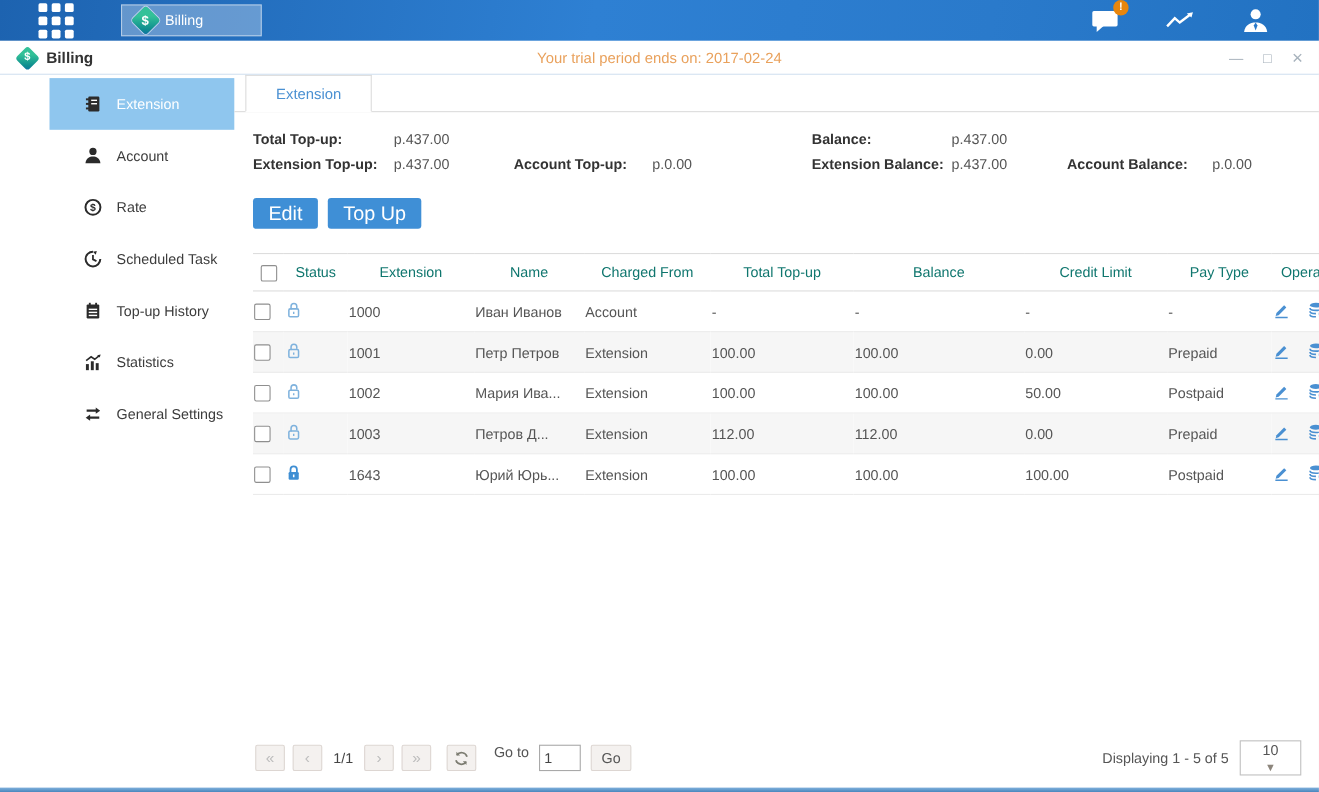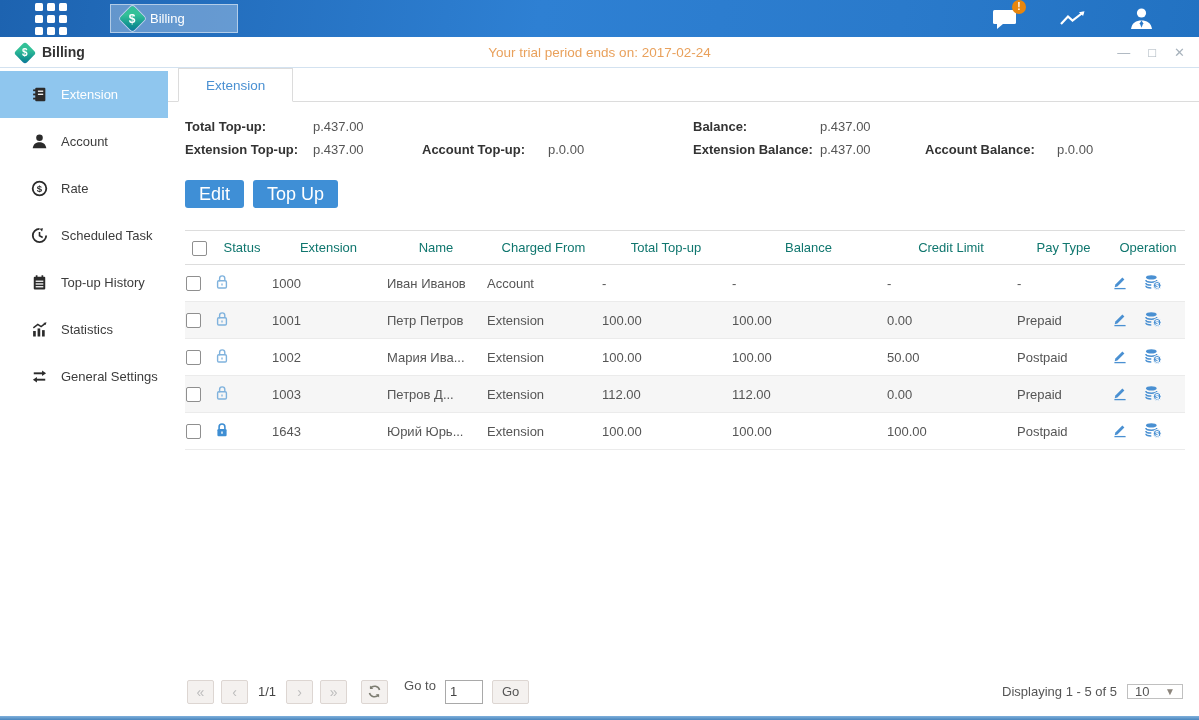--- a/index.html
+++ b/index.html
@@ -20,21 +20,21 @@
 
   
   .titlebar{height:30px;border-bottom:1px solid #d3e2f0;display:flex;align-items:center;padding:0 14px;position:relative;flex:0 0 auto;}
   .title-left{display:flex;align-items:center;gap:6px;}
   .app-title{font-size:14px;font-weight:bold;color:#333;}
   .trial{position:absolute;left:50%;transform:translateX(-50%);color:#e9a15c;font-size:13.5px;white-space:nowrap;}
   .win-controls{margin-left:auto;display:flex;align-items:center;gap:18px;color:#a7b2bc;font-size:13px;}
   .win-controls span{cursor:pointer;line-height:1;}
 
   
-  .body{flex:1;display:flex;min-height:0;}
+  .body{flex:1;display:flex;min-height:0;padding-left:45px;}
   .sidebar{width:168px;flex:0 0 auto;padding-top:3px;}
   .side-item{height:47px;display:flex;align-items:center;gap:13px;padding-left:31px;font-size:13px;color:#3c3c3c;cursor:pointer;}
   .side-item .icn{width:17px;height:17px;display:inline-flex;}
   .side-item .icn svg{width:17px;height:17px;}
   .side-item.active{background:#8fc6ee;color:#fff;}
 
   .content{flex:1;display:flex;flex-direction:column;min-width:0;}
   .tabbar{height:33px;border-bottom:1px solid #dcdcdc;display:flex;align-items:stretch;padding-left:10px;flex:0 0 auto;}
   .tab{box-sizing:border-box;margin-bottom:-1px;background:#fff;border:1px solid #dcdcdc;border-bottom:1px solid #fff;display:flex;align-items:center;padding:0 27px;color:#4a90d2;font-size:13.5px;cursor:pointer;}
 
@@ -58,21 +58,21 @@
   .icn svg{display:block;}
 
   
   .pager{margin-top:auto;display:flex;align-items:center;padding:10px 2px 11px 2px;font-size:13px;color:#555;flex:0 0 auto;}
   .pg-btn{width:27px;height:24px;background:#f4f1ef;border:1px solid #ddd6d2;border-radius:2px;color:#bdbdbd;display:flex;align-items:center;justify-content:center;font-size:14px;cursor:pointer;box-sizing:border-box;margin-right:7px;}
   .pg-ind{margin:0 10px 0 3px;color:#444;}
   .goto-label{margin:0 9px 12px 9px;}
   .goto-input{width:28px;height:22px;border:1px solid #a9a9a9;font-size:13px;padding:0 4px;font-family:inherit;color:#444;}
   .go-btn{margin-left:9px;height:24px;padding:0 9px;background:#f4f1ef;border:1px solid #ddd6d2;border-radius:2px;font-size:13px;color:#555;cursor:pointer;font-family:inherit;}
   .pager-right{margin-left:auto;display:flex;align-items:center;gap:10px;}
-  .psize{width:56px;height:15px;border:1px solid #c0c0c0;display:flex;align-items:center;justify-content:space-between;padding:0 7px;box-sizing:border-box;cursor:pointer;background:#fff;}
+  .psize{width:56px;height:32px;border:1px solid #c0c0c0;display:flex;align-items:center;justify-content:space-between;padding:0 7px;box-sizing:border-box;cursor:pointer;background:#fff;flex-direction:column;}
   .psize .caret{color:#8c857c;font-size:10px;}
 
   .bottom-line{height:4px;background:linear-gradient(#7fb0dc,#4a86bd);flex:0 0 auto;}
 </style>
 </head>
 <body>
 
 <div class="window">
 
   <header class="topbar">

